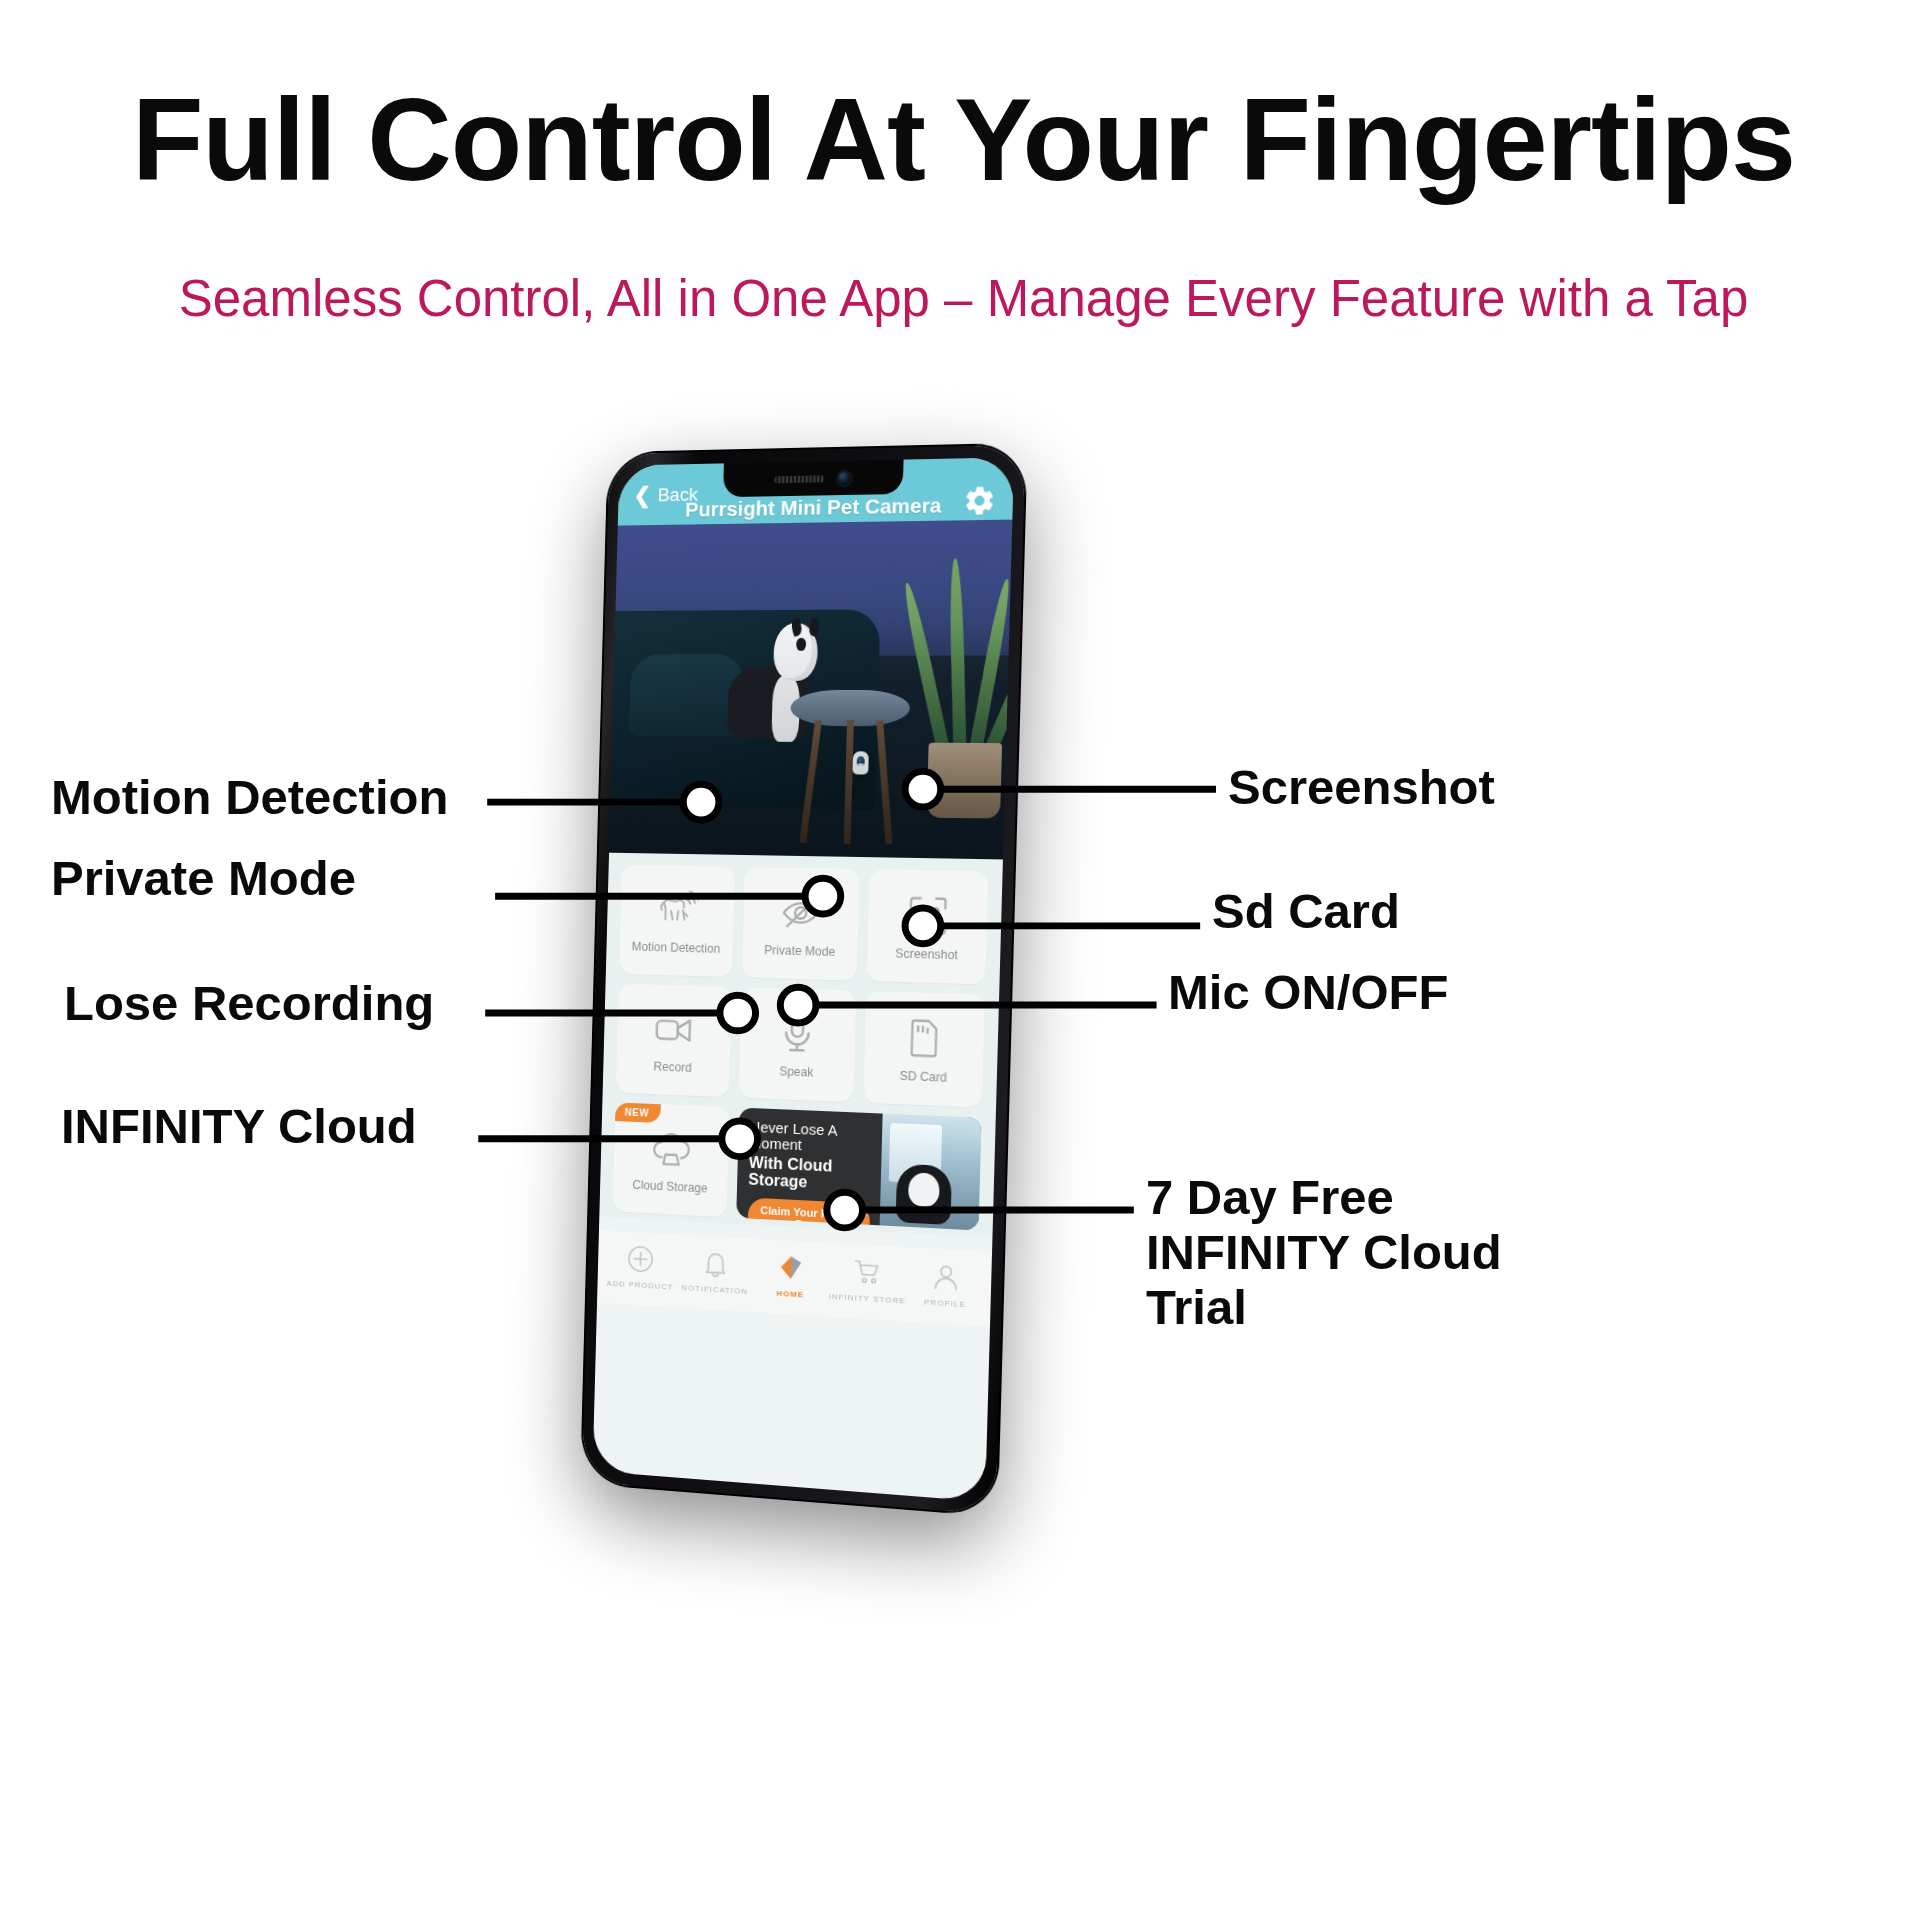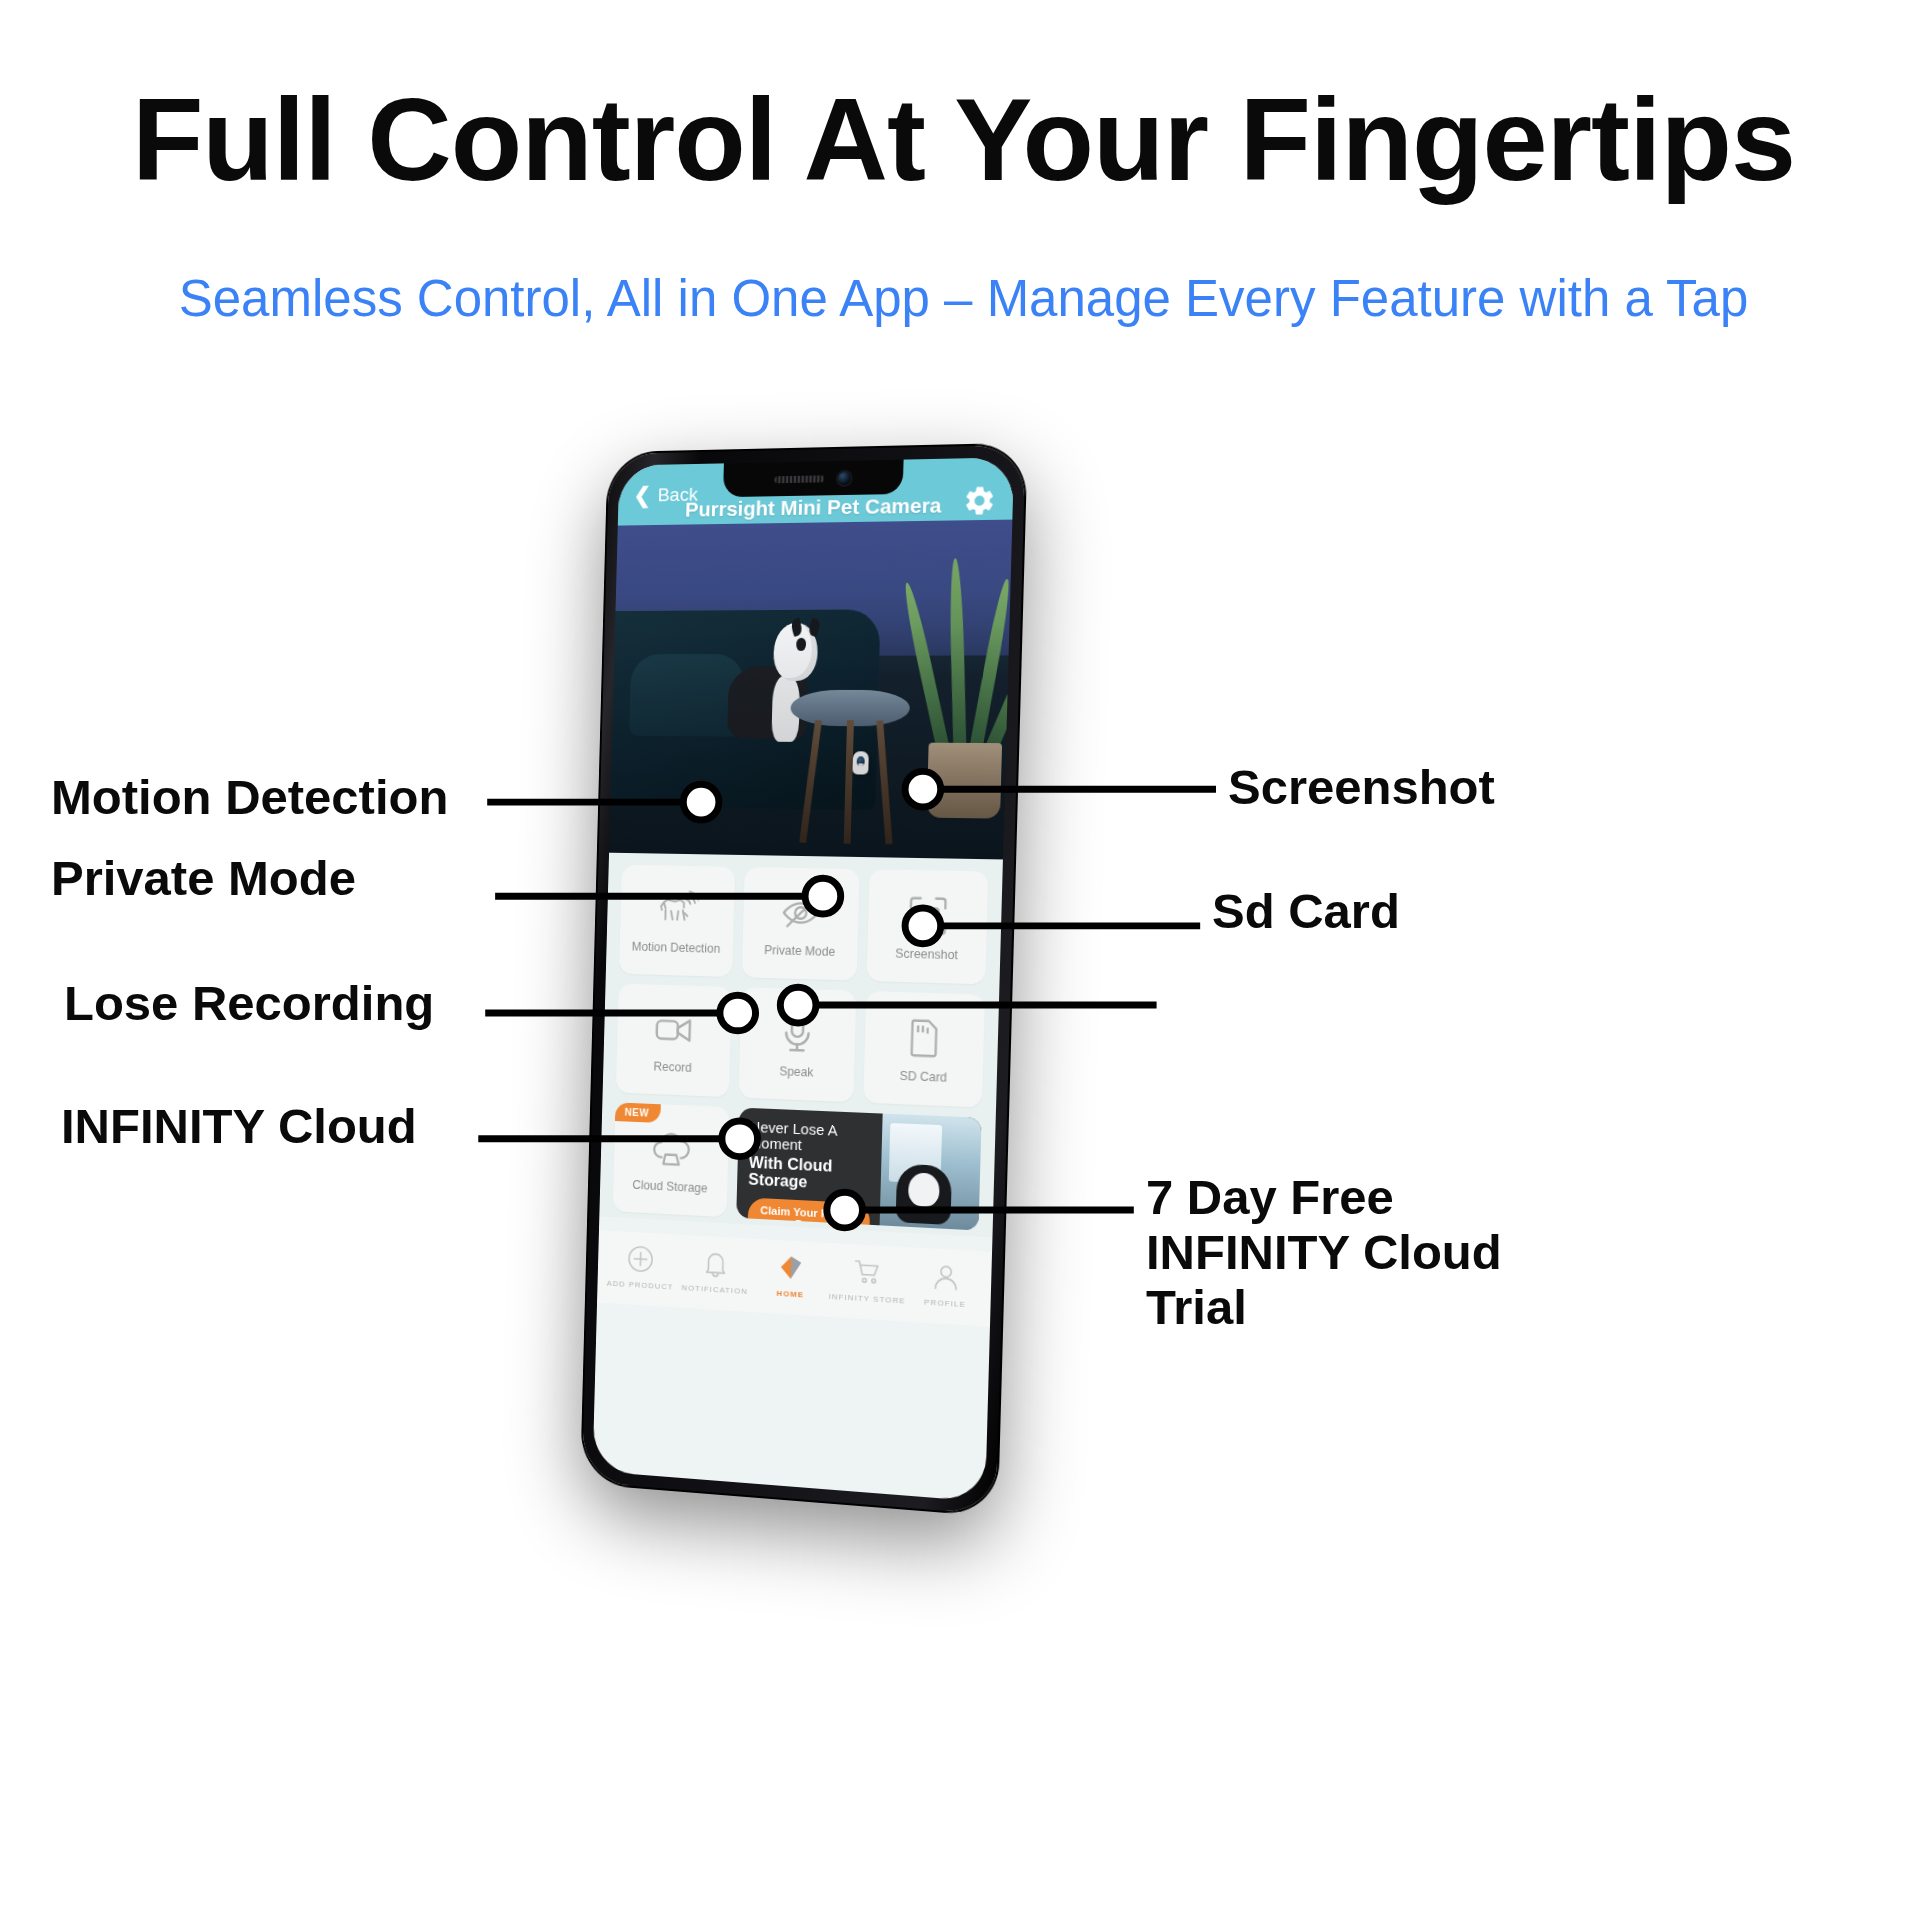--- a/index.html
+++ b/index.html
@@ -15,21 +15,21 @@
   .title {
     position:absolute; left:0; right:0; top:79px;
     text-align:center;
     font-size:117px; font-weight:700; letter-spacing:-1px;
     color:#0a0a0a; line-height:1.05;
     font-family:"Liberation Sans", sans-serif;
   }
   .subtitle {
     position:absolute; left:0; right:0; top:269px;
     text-align:center;
-    font-size:51px; font-weight:400; color:#3b82f6;
+    font-size:51px; font-weight:400; color:#be185d;
     font-family:"Liberation Sans", sans-serif;
   }
 
   
   #phone {
     position:absolute;
     left:586px; top:450px;
     width:426px; height:1049px;
     transform: perspective(2376px) rotateY(-13deg) rotateZ(1.6deg) scale(1.0);
     transform-origin: 50% 50%;
@@ -430,18 +430,19 @@
     </g>
   </svg>
 
   <div class="callout-label" style="left:51px; top:770px;">Motion Detection</div>
   <div class="callout-label" style="left:51px; top:851px;">Private Mode</div>
   <div class="callout-label" style="left:64px; top:976px;">Lose Recording</div>
   <div class="callout-label" style="left:61px; top:1099px;">INFINITY Cloud</div>
 
   <div class="callout-label" style="left:1228px; top:760px;">Screenshot</div>
   <div class="callout-label" style="left:1212px; top:884px;">Sd Card</div>
+  <div class="callout-label" style="left:1168px; top:965px;">Mic ON/OFF</div>
   <div class="callout-label" style="left:1146px; top:1170px;">7 Day Free
 INFINITY Cloud
 Trial</div>
 
 </div>
 
 
 </body></html>

